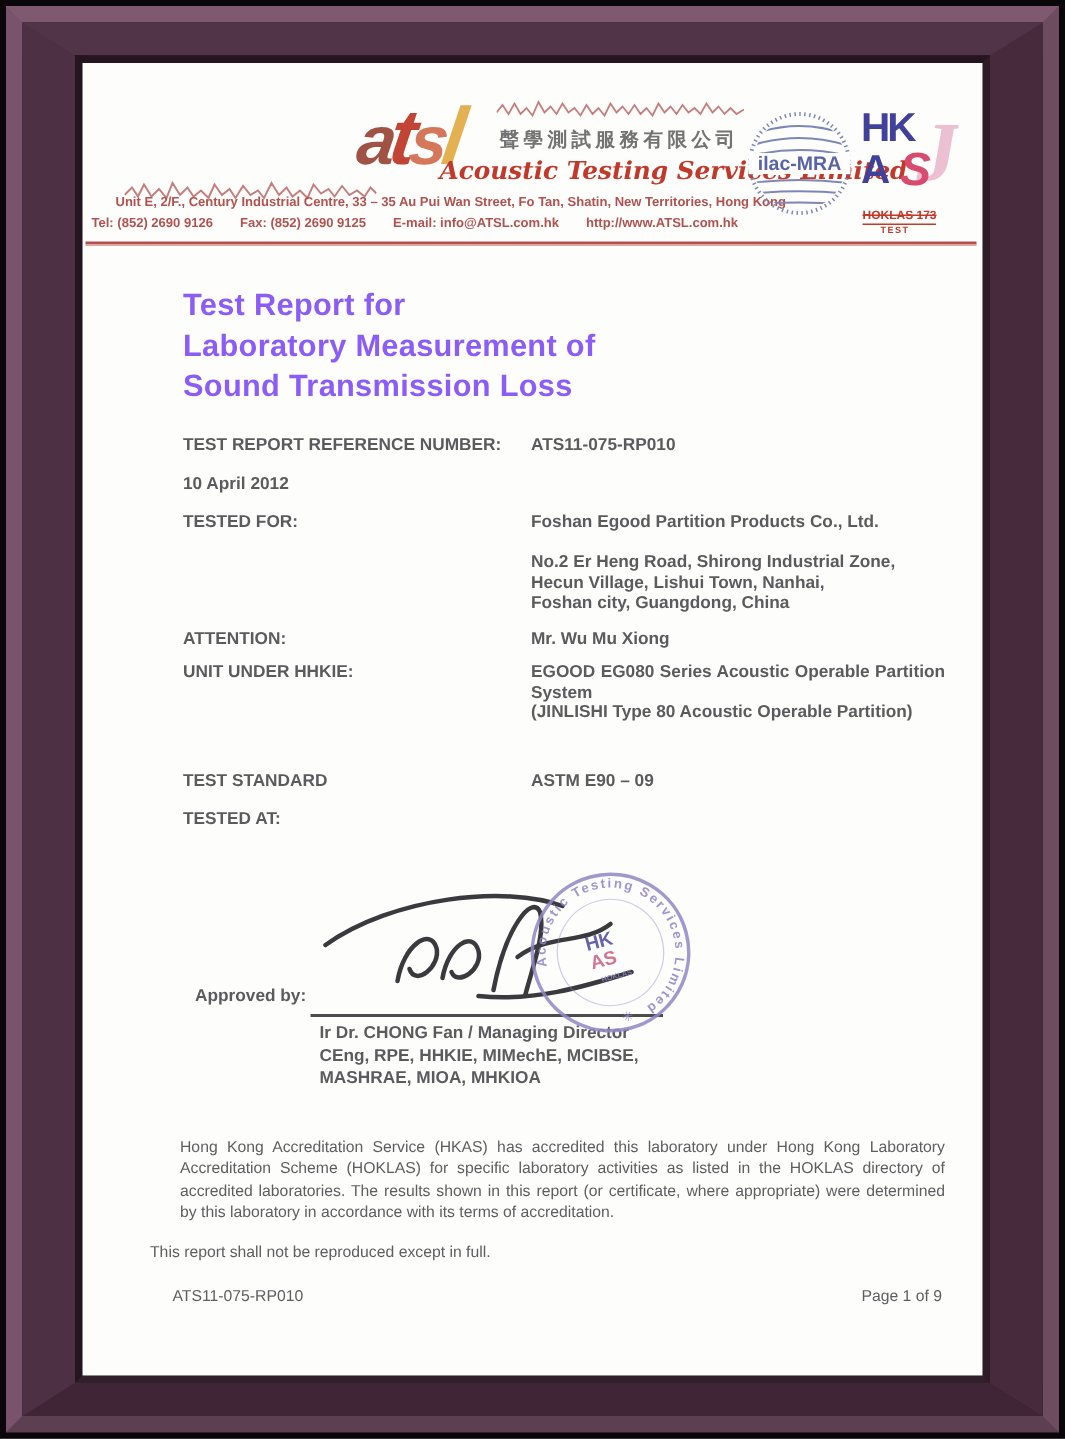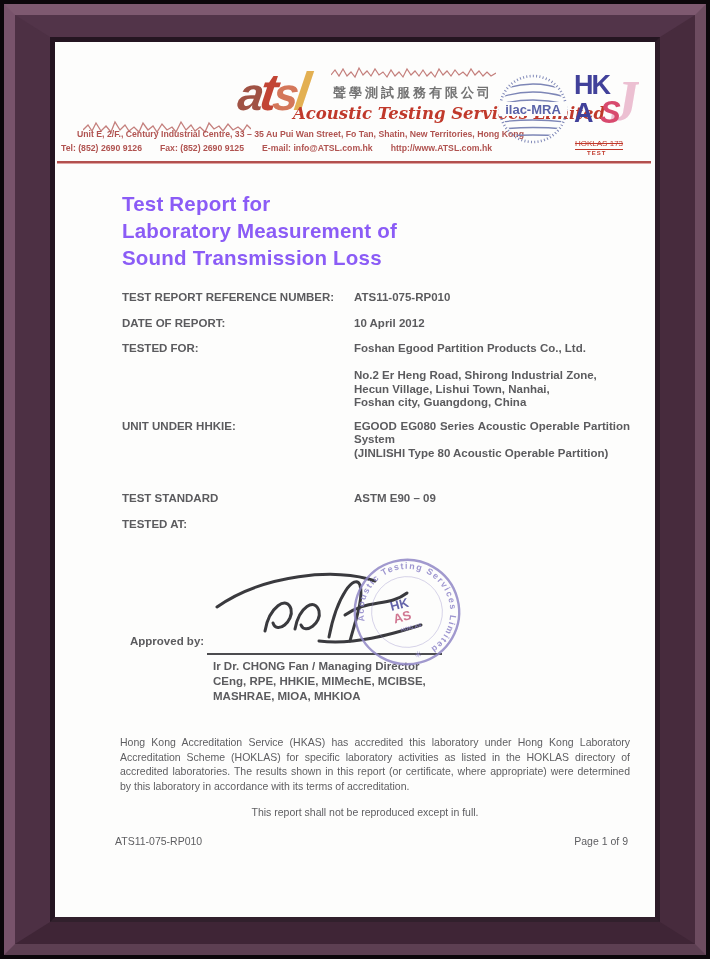--- a/index.html
+++ b/index.html
@@ -37,21 +37,21 @@
               color: #737373; letter-spacing: 3px; white-space: nowrap; }
   .script-name { position: absolute; left: 238px; top: 62px; font-family: "DejaVu Serif", serif;
                  font-style: italic; font-weight: bold; font-size: 16.5px; color: #c0392b;
                  white-space: nowrap; }
   .addr-line { position: absolute; left: 6px; top: 87px; width: 460px; font-size: 8.7px;
                font-weight: bold; color: #b05350; white-space: nowrap; padding-left: 16px; }
   .contact-line { position: absolute; left: 6px; top: 101px; display: flex; gap: 18px;
                   font-size: 8.7px; font-weight: bold; color: #b05350; white-space: nowrap; }
   .ilac-logo { position: absolute; left: 443px; top: 32px; }
   .hkas-logo { position: absolute; left: 518px; top: 28px; width: 68px; text-align: left; }
-  .hoklas-line { margin-top: 2px; margin-left: 2px; font-size: 8px; font-weight: 400;
+  .hoklas-line { margin-top: 2px; margin-left: 2px; font-size: 8px; font-weight: 700;
                  color: #c0392b; text-decoration: line-through; border-bottom: 1.5px solid #c0392b;
                  display: inline-block; padding-bottom: 1px; }
   .hoklas-sub { margin-left: 14px; font-size: 6px; font-weight: bold; color: #c0392b;
                 letter-spacing: 1px; }
   .red-rule { position: absolute; left: 2px; right: 4px; top: 119px; height: 3px;
               border-top: 2px solid #b2504e; border-bottom: 1px solid #e0a6a4; }
 
   
   .title-block { margin: 26px 25px 0 67px; font-size: 20.5px; font-weight: bold;
                  color: #8b5cf6; line-height: 27px; letter-spacing: 0.2px; }
@@ -74,21 +74,21 @@
   .sig-svg  { position: absolute; left: 152px; top: 0; }
   .sig-line { position: absolute; left: 152px; top: 90px; width: 235px; height: 2px;
               background: #4c4c4f; }
   .approver-names { position: absolute; left: 158px; top: 96px; font-size: 11.5px;
                     font-weight: bold; color: #5b5b5e; line-height: 15px; white-space: pre-line; }
   .stamp { position: absolute; left: 293px; top: -10px; opacity: 0.85; }
 
   
   .footer { margin: 20px 25px 0 45px; font-size: 10.5px; color: #5e5e61; }
   .accreditation-note { text-align: justify; line-height: 14.5px; margin-left: 20px; }
-  .reproduction-note { margin-top: 13px; text-align: center; }
+  .reproduction-note { margin-top: 13px; }
   .footer-row { margin-top: 17px; display: flex; justify-content: space-between; }
   .footer-ref { margin-left: 15px; }
   .footer-page { margin-right: 2px; }
 </style>
 </head>
 <body>
 
 <div class="frame-outer">
  <div class="frame-bevel">
   <div class="frame-main">
@@ -158,30 +158,33 @@
         <span>Laboratory Measurement of</span>
         <span>Sound Transmission Loss</span>
       </div>
 
       <div class="fields">
         <div class="field-row">
           <span class="label">TEST REPORT REFERENCE NUMBER:</span>
           <span class="value">ATS11-075-RP010</span>
         </div>
         <div class="field-row">
-          <span class="label">DATE OF REPORT:</span>
           <span class="value">10 April 2012</span>
         </div>
         <div class="field-row row-tested-for">
           <span class="label">TESTED FOR:</span>
           <span class="value">Foshan Egood Partition Products Co., Ltd.
 
 No.2 Er Heng Road, Shirong Industrial Zone,
 Hecun Village, Lishui Town, Nanhai,
 Foshan city, Guangdong, China</span>
+        </div>
+        <div class="field-row row-attention">
+          <span class="label">ATTENTION:</span>
+          <span class="value">Mr. Wu Mu Xiong</span>
         </div>
         <div class="field-row row-unit">
           <span class="label">UNIT UNDER HHKIE:</span>
           <span class="value">EGOOD EG080 Series Acoustic Operable Partition System
 (JINLISHI Type 80 Acoustic Operable Partition)</span>
         </div>
         <div class="field-row row-standard">
           <span class="label">TEST STANDARD</span>
           <span class="value">ASTM E90 – 09</span>
         </div>

